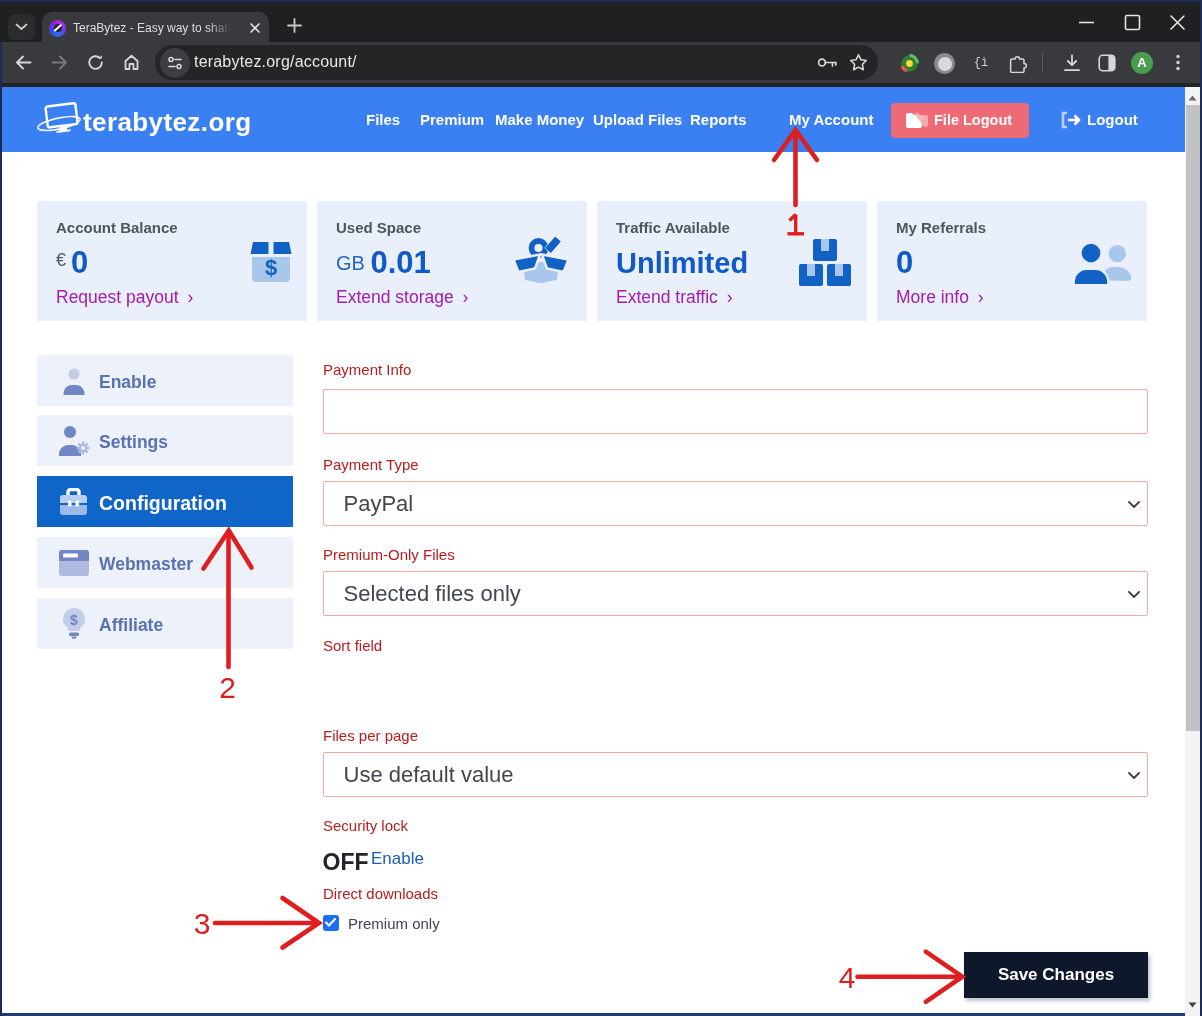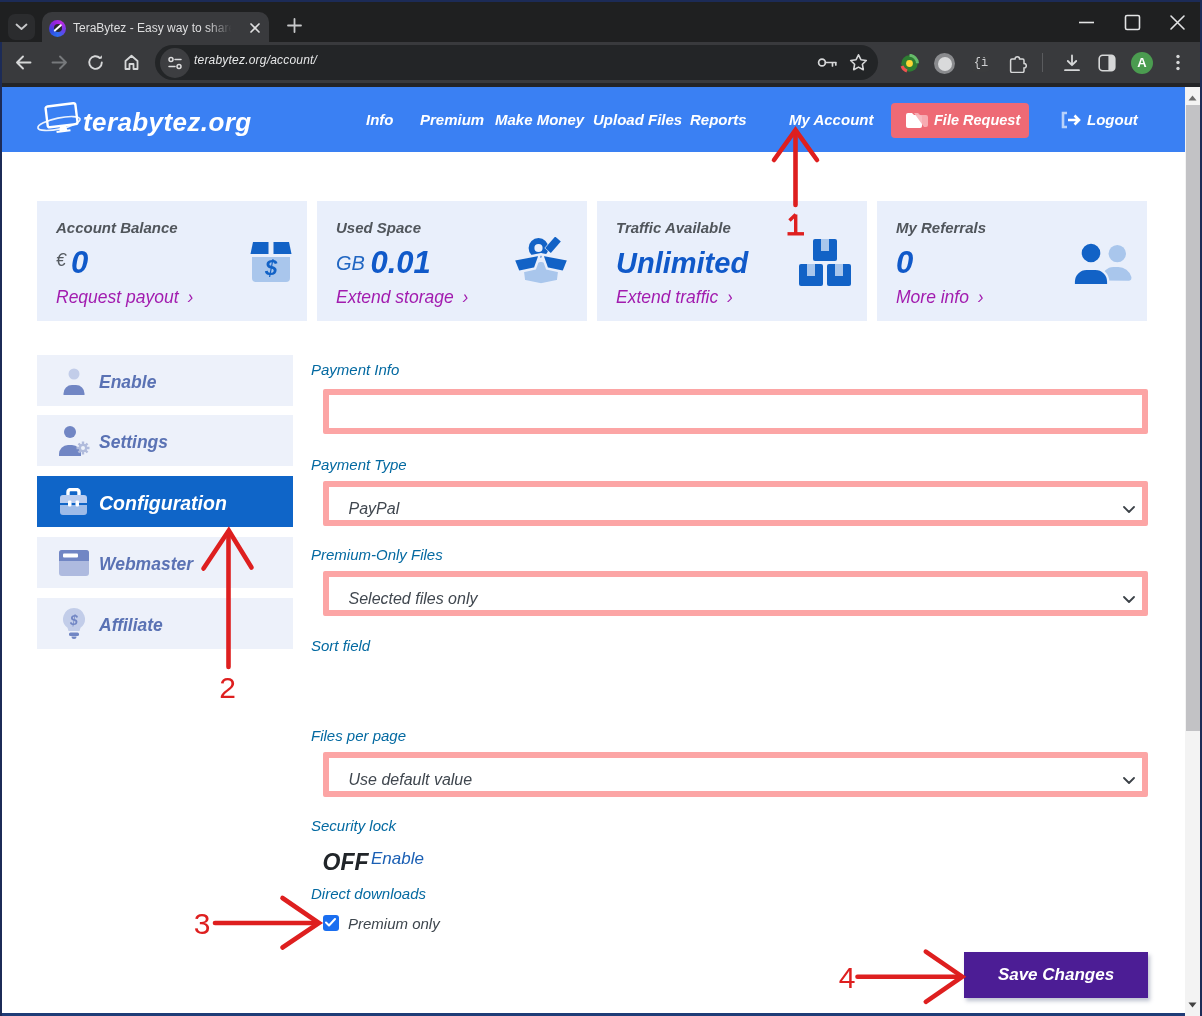--- a/index.html
+++ b/index.html
@@ -12,24 +12,24 @@
 #titlebar { position:absolute; left:0; top:0; width:1202px; height:42px; background:#1f2021; border-top:2px solid #1c2b57; }
 #toolbar { position:absolute; left:0; top:42px; width:1202px; height:41px; background:#393a3d; }
 #chromegap { position:absolute; left:0; top:83px; width:1202px; height:4px; background:#232427; }
 #tab { position:absolute; left:42px; top:10px; width:227px; height:32px; background:#393a3d; border-radius:10px 10px 0 0; }
 #tab .title { position:absolute; left:31px; top:8.5px; font-size:12px; color:#dededf; white-space:nowrap; width:166px; overflow:hidden; }
 #tab .fade { position:absolute; right:28px; top:2px; width:34px; height:24px; background:linear-gradient(90deg, rgba(57,58,61,0), #393a3d 72%); }
 #favicon { position:absolute; left:7px; top:7.5px; width:17px; height:17px; border-radius:50%; background:conic-gradient(from 180deg, #2b6df0, #3346e0, #8f24dc, #b82ae2, #6d3de8, #2b6df0); }
 #favicon::after { content:""; position:absolute; left:4.5px; top:4.5px; width:8px; height:8px; border-radius:50%; background:#26272a; }
 #favicon::before { content:""; position:absolute; left:4px; top:7.5px; width:9.5px; height:2.4px; background:#fff; border-radius:1.5px; transform:rotate(-42deg); z-index:2; }
 .chevbtn { position:absolute; left:8px; top:12px; width:27px; height:26px; border-radius:7px; background:#2b2c2e; }
-#page { position:absolute; left:2px; top:87px; width:1183px; height:929px; background:#fff; overflow:hidden;font-style:italic; }
+#page { position:absolute; left:2px; top:87px; width:1183px; height:929px; background:#fff; overflow:hidden; }
 #urlpill { position:absolute; left:155px; top:3px; width:723px; height:35px; border-radius:18px; background:#232527; }
 #sitesettings { position:absolute; left:160px; top:5.5px; width:30px; height:30px; border-radius:50%; background:#3d3e41; }
-#urltext { position:absolute; left:194px; top:11px; font-size:12px; color:#e7e8e9; letter-spacing:0.2px;font-style:italic; }
+#urltext { position:absolute; left:194px; top:11px; font-size:16px; color:#e7e8e9; letter-spacing:0.2px; }
 
 
 #nav { position:absolute; left:0; top:0; width:1183px; height:65px; background:#3a80f3; }
 .navlink { position:absolute; top:0; height:65px; line-height:65px; color:#fff; font-weight:bold; font-size:15px; white-space:nowrap; }
 #fmbtn { position:absolute; left:889px; top:16px; width:138px; height:35px; background:#ee6a75; border-radius:4px; color:#fff; font-weight:bold; font-size:14.5px; line-height:35px; white-space:nowrap; }
 #logout { position:absolute; left:1085px; top:0; height:69px; line-height:65px; color:#fff; font-weight:bold; font-size:15px; white-space:nowrap; }
 
 
 .card { position:absolute; top:114px; width:270px; height:120px; background:#e9effb; }
 .card .t { position:absolute; left:19px; top:18px; font-size:15px; font-weight:bold; color:#50555b; }
@@ -37,23 +37,23 @@
 .card .lnk { position:absolute; left:19px; top:86px; font-size:17.5px; color:#a21caf; }
 .card .lnk .chev { margin-left:4px; }
 
 
 .side { position:absolute; left:35px; width:255.5px; height:51px; background:#edf1fa; }
 .side .txt { position:absolute; left:62px; top:2px; line-height:51px; font-size:17.5px; font-weight:bold; color:#5a72b4; }
 .side.active { background:#0f65c8; }
 .side.active .txt { color:#fff; font-size:19.5px; }
 
 
-.flabel { position:absolute; left:309px; font-size:15px; color:#0369a1; }
-.fctrl { position:absolute; left:320.5px; width:825px; height:45px; border:6px solid #fca5a5; border-radius:2px; background:#fff; font-size:16px; color:#40474f; line-height:43px; padding-left:20px; }
-#savebtn { position:absolute; left:962px; top:865px; width:184px; height:46px; background:#4c1d95; color:#fff; font-weight:bold; font-size:17px; text-align:center; line-height:46px; box-shadow:2px 3px 4px rgba(110,120,150,.45); }
+.flabel { position:absolute; left:321px; font-size:15px; color:#b91c1c; }
+.fctrl { position:absolute; left:320.5px; width:825px; height:45px; border:1px solid #fca5a5; border-radius:2px; background:#fff; font-size:22px; color:#40474f; line-height:43px; padding-left:20px; }
+#savebtn { position:absolute; left:962px; top:865px; width:184px; height:46px; background:#0f172a; color:#fff; font-weight:bold; font-size:17px; text-align:center; line-height:46px; box-shadow:2px 3px 4px rgba(110,120,150,.45); }
 #footerstrip { position:absolute; left:0; top:925.5px; width:1183px; height:4px; background:#1f3c77; }
 
 
 #sbar { position:absolute; left:1185px; top:87px; width:15px; height:929px; background:#f3f3f3; }
 #sthumb { position:absolute; left:0.5px; top:18px; width:14px; height:626px; background:#c2c2c5; }
 #rborder { position:absolute; left:1200px; top:0; width:2px; height:1016px; background:#1c2b57; }
 #lborder { position:absolute; left:0; top:42px; width:2px; height:974px; background:#1c2b57; }
 </style>
 </head>
 <body>
@@ -153,32 +153,32 @@
     <div id="nav">
       <svg class="abs" style="left:34px;top:14px" width="48" height="40" viewBox="0 0 48 40">
         <g transform="rotate(-7 24 18)">
           <rect x="11" y="4" width="30" height="21" rx="2" stroke="#fff" stroke-width="2.4" fill="none"></rect>
           <path d="M23 25 L22 30 H30 L29 25 Z" fill="#fff"></path>
           <path d="M19 30.5 H33" stroke="#fff" stroke-width="2"></path>
         </g>
         <ellipse cx="23" cy="22.5" rx="21.5" ry="5.5" stroke="#fff" stroke-width="1.7" fill="none" transform="rotate(-12 23 22.5)" opacity="0.9"></ellipse>
       </svg>
       <div class="abs" style="left:81px;top:19.5px;font-size:26px;font-weight:bold;color:#fff;letter-spacing:0.4px">terabytez.org</div>
-      <div class="navlink" style="left:364px">Info</div>
+      <div class="navlink" style="left:364px">Files</div>
       <div class="navlink" style="left:418px">Premium</div>
       <div class="navlink" style="left:493px">Make Money</div>
       <div class="navlink" style="left:591px">Upload Files</div>
       <div class="navlink" style="left:688px">Reports</div>
       <div class="navlink" style="left:787px">My Account</div>
       <div id="fmbtn">
         <svg class="abs" style="left:14px;top:8px" width="26" height="20" viewBox="0 0 26 20">
           <path d="M1 4 a2 2 0 0 1 2 -2 h4 l2 2 h6 a2 2 0 0 1 2 2 v9 a2 2 0 0 1 -2 2 h-12 a2 2 0 0 1 -2 -2 Z" fill="#fff"></path>
           <path d="M9 2 h4 l2 2 h6 a2 2 0 0 1 2 2 v8 a2 2 0 0 1 -2 2 h-2" fill="#f7b2b8" opacity="0.9"></path>
         </svg>
-        <span style="position:absolute;left:43px">File Request</span>
+        <span style="position:absolute;left:43px">File Logout</span>
       </div>
       <div id="logout">
         <svg class="abs" style="left:-27px;top:24px" width="22" height="18" viewBox="0 0 22 18">
           <path d="M7 2 H3 V16 H7" stroke="#b9d2fa" stroke-width="2.6" fill="none"></path>
           <path d="M8 9 H19 M14.5 4.5 L19 9 L14.5 13.5" stroke="#fff" stroke-width="2.6" fill="none"></path>
         </svg>
         <span>Logout</span>
       </div>
     </div>
 

